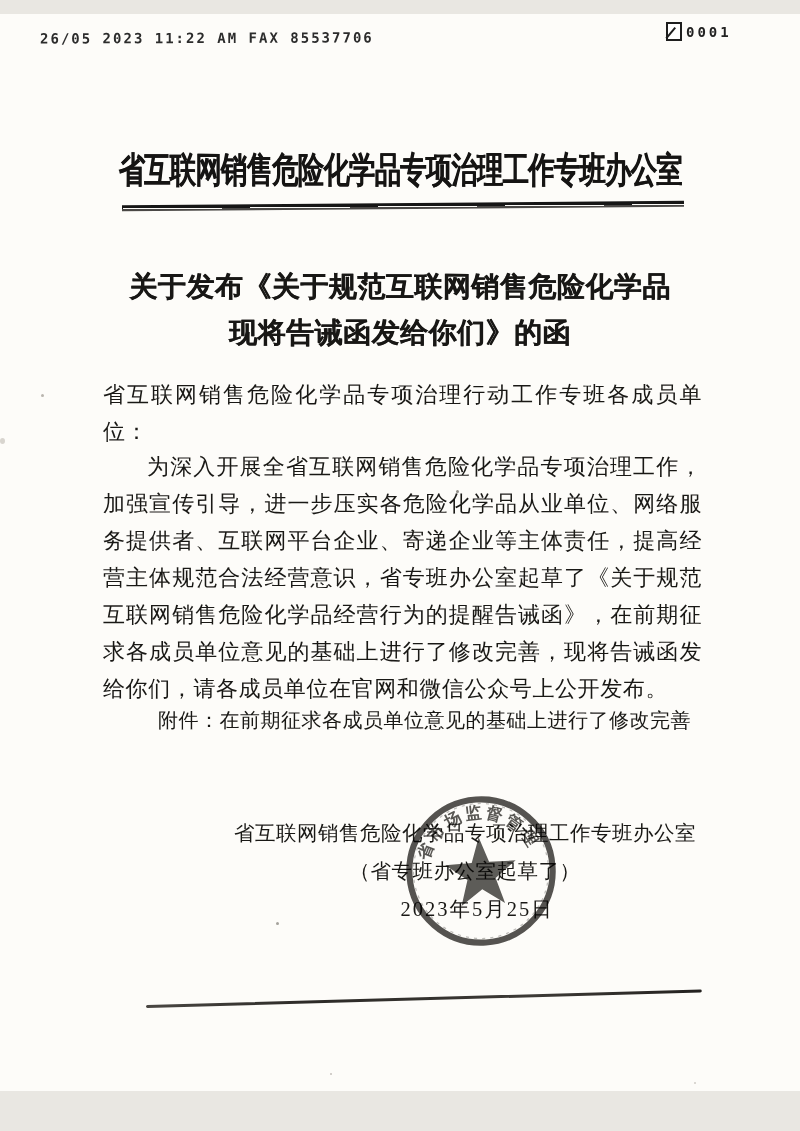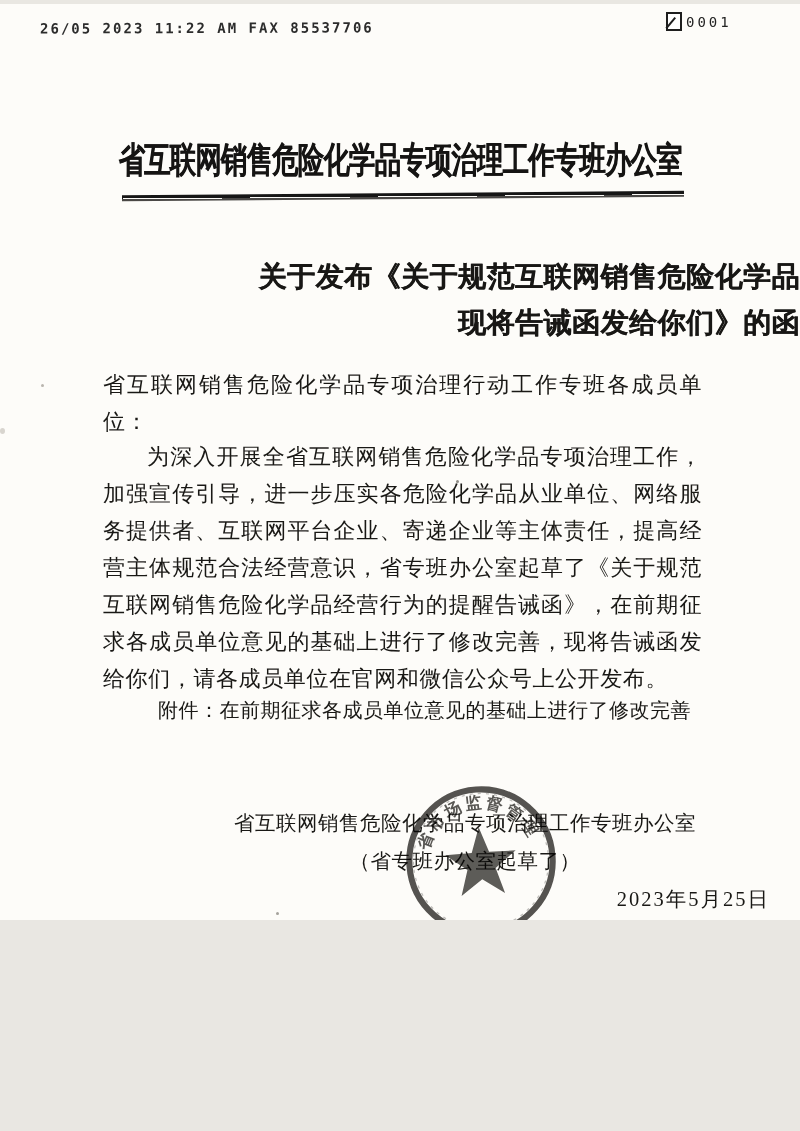--- a/index.html
+++ b/index.html
@@ -1,36 +1,36 @@
 <!DOCTYPE html>
 <html><head>
 <meta charset="utf-8">
 <style>
   html,body{margin:0;padding:0;background:#e9e7e2;}
   .page{
     position:relative;
-    width:800px;height:916px;
-    margin:4px auto;
+    width:800px;height:1077px;
+    margin:14px auto;
     background:#fdfcf9;
     overflow:hidden;
     font-family:"Liberation Serif","DejaVu Serif",serif;
     color:#1c1b19;
   }
   
   .fax-header{
     position:absolute;left:40px;top:16px;
     font-family:"DejaVu Sans Mono","Liberation Mono",monospace;
     font-size:14px;font-weight:bold;letter-spacing:2px;color:#2c2c2c;
     transform:rotate(-0.2deg);
   }
   .page-counter-wrap{
     position:absolute;left:666px;top:8px;
     display:flex;align-items:center;gap:4px;
     font-family:"DejaVu Sans Mono","Liberation Mono",monospace;
-    font-size:14px;font-weight:normal;letter-spacing:3px;color:#222;
+    font-size:14px;font-weight:bold;letter-spacing:3px;color:#222;
   }
   .page-icon{width:12px;height:15px;border:2px solid #1e1e1e;position:relative;background:#fff;}
   .page-icon::after{
     content:"";position:absolute;left:-1px;bottom:0;width:14px;height:2px;
     background:#1e1e1e;transform:rotate(-50deg);transform-origin:left bottom;
   }
   
   .letterhead-title{
     position:absolute;left:0;top:134px;width:800px;
     text-align:center;font-size:33px;font-weight:900;
@@ -40,21 +40,21 @@
     white-space:nowrap;
   }
   .letterhead-rule{
     position:absolute;left:122px;top:189px;width:562px;height:6px;
     background:linear-gradient(to bottom,#161616 0 55%,#fbfaf7 55% 68%,#4a4846 68% 100%);
     transform:rotate(-0.45deg);
   }
   
   .subject{
     position:absolute;left:0;top:250px;width:800px;
-    text-align:right;font-weight:900;font-size:28px;line-height:46px;
+    text-align:center;font-weight:900;font-size:28px;line-height:46px;
     color:#181715;text-shadow:0.5px 0 0 #181715;letter-spacing:0.5px;
   }
   
   .body-block{
     position:absolute;left:103px;top:362px;width:599px;
     font-size:22px;line-height:37px;letter-spacing:0.6px;
     color:#191815;
     text-align:justify;text-justify:inter-character;
   }
   .body-par{text-indent:2em;font-family:Liberation Mono, monospace;}
@@ -62,21 +62,21 @@
     position:absolute;left:103px;top:693px;width:599px;
     font-size:20px;letter-spacing:0.5px;color:#191815;
     padding-left:55px;box-sizing:border-box;white-space:nowrap;
   }
   
   .signature{
     position:absolute;left:160px;top:800px;width:610px;
     text-align:center;font-size:20.5px;line-height:38px;
     letter-spacing:0.5px;color:#191815;
   }
-  .sig-date{letter-spacing:2px;padding-left:24px;text-align:right;}
+  .sig-date{letter-spacing:2px;padding-left:24px;}
   
   .seal{
     position:absolute;left:394px;top:770px;width:174px;height:174px;
     mix-blend-mode:multiply;opacity:0.88;
     transform:rotate(-4deg);
   }
   
   .footer-rule{
     position:absolute;left:146px;top:991px;width:556px;height:3px;
     background:linear-gradient(to right,#4a4743,#2c2a27 30%,#3d3a36 70%,#23211f);

